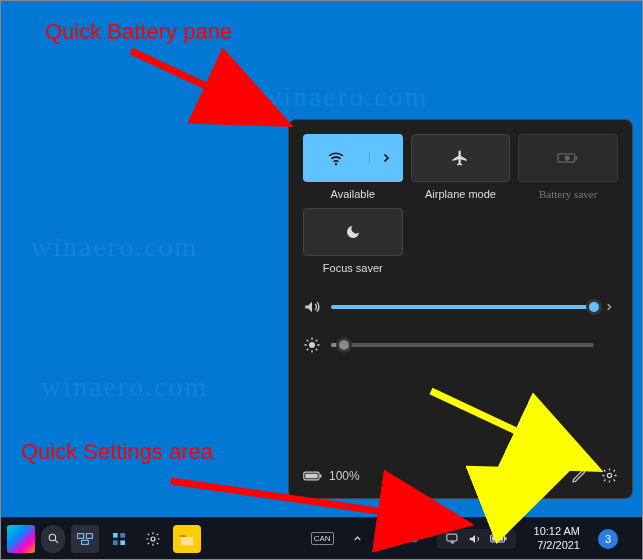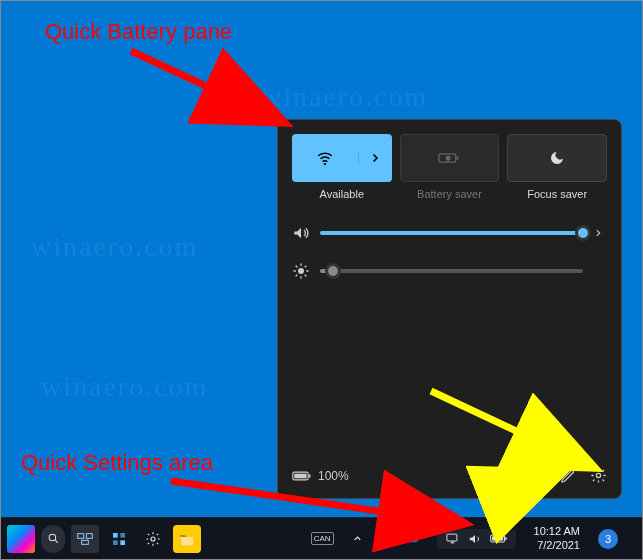--- a/index.html
+++ b/index.html
@@ -40,21 +40,21 @@
     position: absolute;
     top: 0; left: 0;
     width: 643px;
     height: 560px;
     pointer-events: none;
   }
 
   
   .panel {
     position: absolute;
-    right: 20px;
+    right: 9px;
     top: 118px;
     width: 345px;
     height: 380px;
     background: #1f1f1f;
     border-radius: 8px;
     border: 1px solid #444;
     padding: 14px;
     display: flex;
     flex-direction: column;
   }
@@ -97,21 +97,21 @@
   }
   .tile-on { background: #60c2ff; color: #000; }
   .tile-off { background: #2e2e2e; border: 1px solid #444; color: #ddd; }
   .tile-disabled { background: #2a2a2a; border: 1px solid #3a3a3a; color: #666; }
   .tile-label {
     margin-top: 6px;
     font-size: 11px;
     color: #ddd;
     text-align: center;
   }
-  .tile-label.dim { color: #777; }
+  .tile-label.dim { color: #777; font-family: Liberation Serif, serif; }
 
   .sliders {
     margin-top: 24px;
   }
   .slider-row {
     display: flex;
     align-items: center;
     gap: 10px;
     margin-bottom: 20px;
   }
@@ -253,21 +253,21 @@
 </style>
 </head>
 <body>
 
 <div class="watermark wm1">winaero.com</div>
 <div class="watermark wm2">winaero.com</div>
 <div class="watermark wm3">winaero.com</div>
 
 <div class="annotation ann-red" style="top:18px; left:44px;">Quick Battery pane</div>
 <div class="annotation ann-yellow" style="top:356px; left:300px;">Settings icon</div>
-<div class="annotation ann-red" style="top:449px; left:20px;">Quick Settings area</div>
+<div class="annotation ann-red" style="top:438px; left:20px;">Quick Settings area</div>
 
 <div class="panel">
 
   <div class="tile-grid">
 
     <div class="tile-wrap">
       <div class="tile tile-on tile-split">
         <div class="left">
           <svg class="svg-ic" width="18" height="18" viewBox="0 0 24 24">
               <path fill="none" stroke="currentColor" stroke-width="2" d="M3 9a14 14 0 0 1 18 0M6 13a9 9 0 0 1 12 0M9 17a4 4 0 0 1 6 0"></path>
@@ -277,20 +277,28 @@
         <div class="right">
           <svg class="svg-ic" width="12" height="12" viewBox="0 0 24 24">
               <path fill="none" stroke="currentColor" stroke-width="3" d="M9 5l7 7-7 7"></path>
             </svg>
         </div>
       </div>
       <div class="tile-label">Available</div>
     </div>
 
 
+    <div class="tile-wrap">
+      <div class="tile tile-off">
+        <svg class="svg-ic" width="18" height="18" viewBox="0 0 24 24">
+            <path fill="currentColor" d="M21 16v-2l-8-5V3.5a1.5 1.5 0 0 0-3 0V9l-8 5v2l8-2.5V19l-2 1.5V22l3.5-1 3.5 1v-1.5L13 19v-5.5z"></path>
+          </svg>
+      </div>
+      <div class="tile-label">Airplane mode</div>
+    </div>
 
     <div class="tile-wrap">
       <div class="tile tile-disabled">
         <svg class="svg-ic" width="22" height="14" viewBox="0 0 26 14">
             <rect x="1" y="2" width="20" height="10" rx="2" fill="none" stroke="currentColor" stroke-width="1.5"></rect>
             <rect x="22" y="5" width="2" height="4" fill="currentColor"></rect>
             <path d="M12 4c-2 0-3 1-3 3 0 2 3 4 3 4s3-2 3-4c0-2-1-3-3-3z" fill="currentColor"></path>
           </svg>
       </div>
       <div class="tile-label dim">Battery saver</div>

